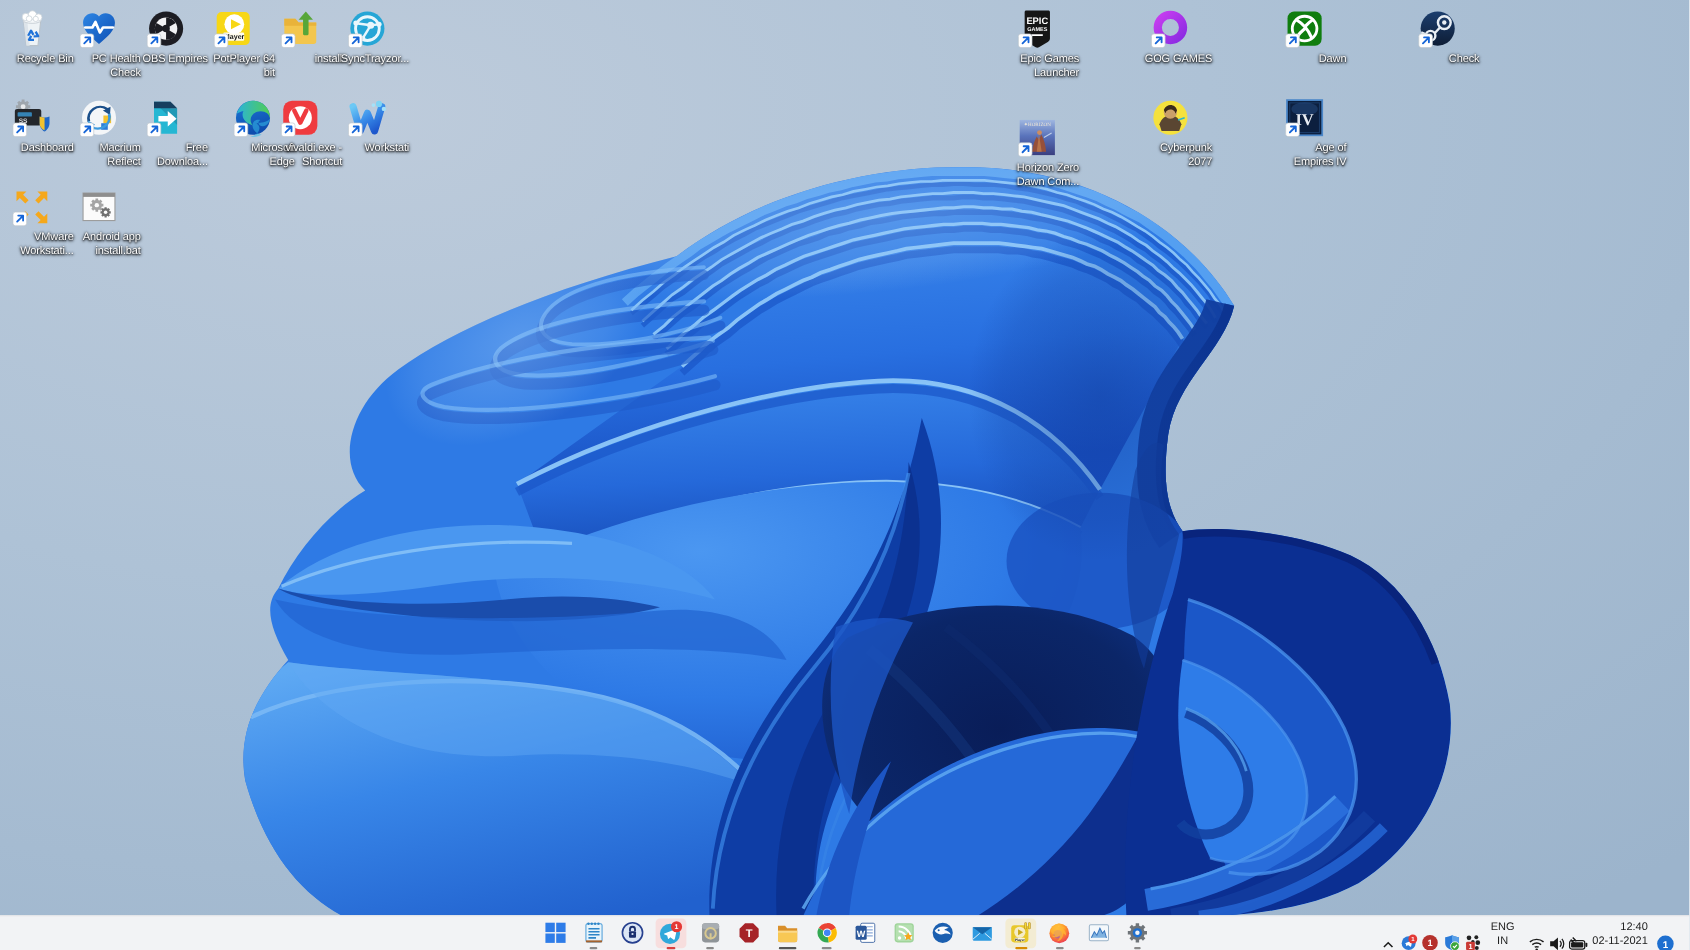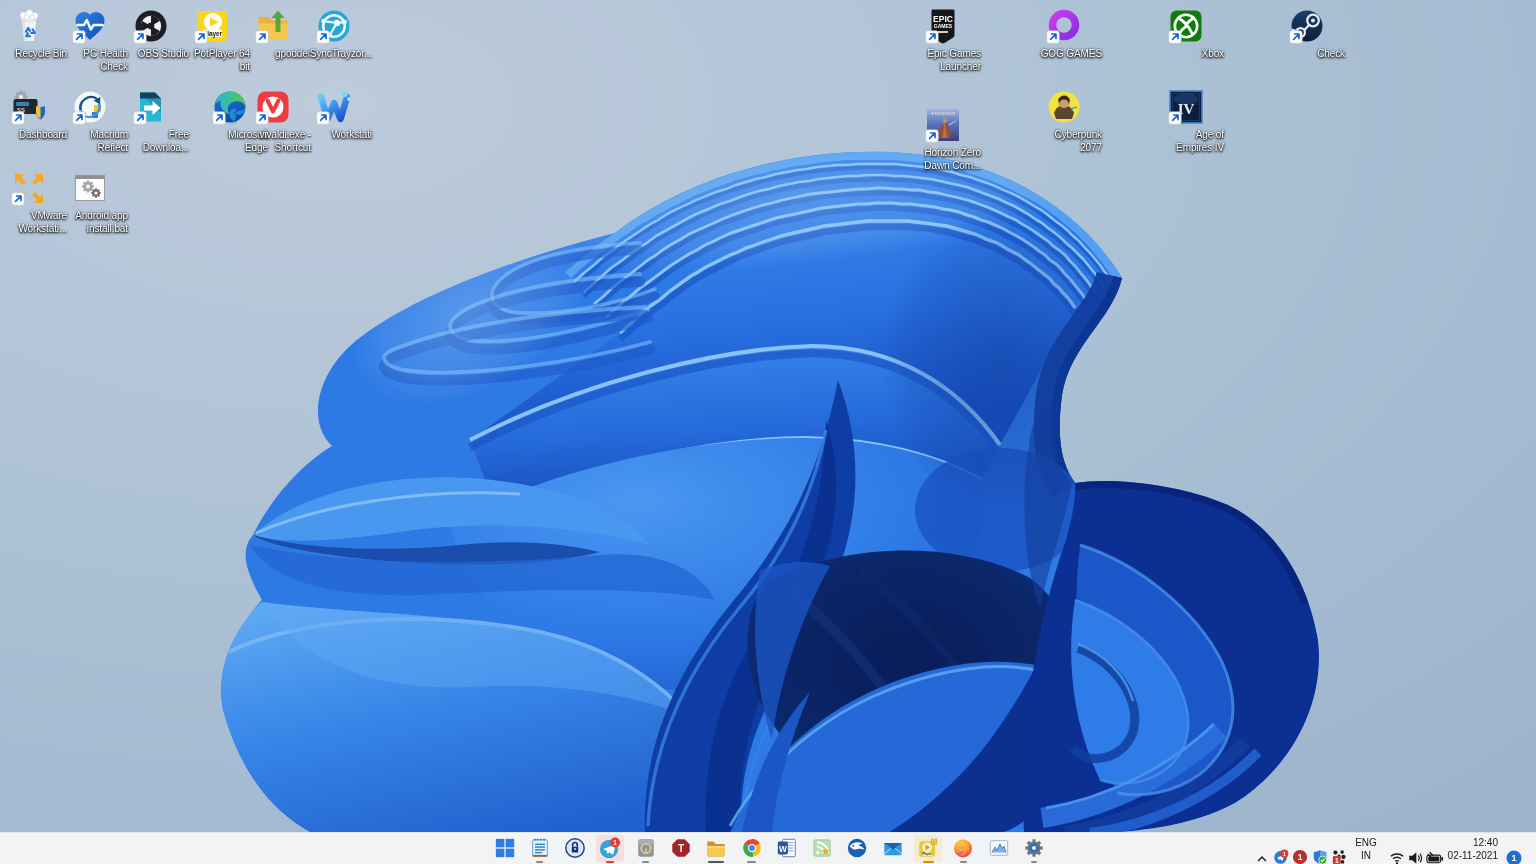--- a/index.html
+++ b/index.html
@@ -247,21 +247,21 @@
           <path d="M18 18 L18 7.8 A10.2 10.2 0 0 1 26.8 13 Z"></path>
           <path d="M18 18 L18 7.8 A10.2 10.2 0 0 1 26.8 13 Z" transform="rotate(120 18 18)"></path>
           <path d="M18 18 L18 7.8 A10.2 10.2 0 0 1 26.8 13 Z" transform="rotate(240 18 18)"></path>
           <circle cx="18" cy="18" r="3.4"></circle>
         </g>
         <g>
           <rect x="0.8" y="22.8" width="12.4" height="12.4" rx="2.2" fill="#fff" stroke="#bfc6cc" stroke-width="0.6"></rect>
           <path d="M4.6 31.4 L9.8 26.2 M5.6 26.0 h4.4 v4.4" stroke="#1565d8" stroke-width="1.7" fill="none" stroke-linecap="round" stroke-linejoin="round"></path>
         </g>
       </svg>
-      <div class="cap">OBS Studio</div>
+      <div class="cap">OBS Empires</div>
     </div>
 <div class="ic" style="left:174px;top:8px">
       <svg class="main" width="36" height="36" viewBox="0 0 36 36">
         <rect x="3" y="3" width="30" height="30" rx="4.5" fill="#f7d716"></rect>
         <circle cx="19" cy="14" r="9" fill="#fff"></circle>
         <path d="M16 9.5 L25 14 L16 18.5 Z" fill="#f7d716"></path>
         <rect x="9" y="21.5" width="19" height="7.5" rx="1.2" fill="#fff" opacity="0.92"></rect>
         <text x="18.5" y="27.6" font-size="6.4" font-weight="bold" text-anchor="middle" fill="#111" font-family="Liberation Sans,sans-serif">Player</text>
         <g>
           <rect x="0.8" y="22.8" width="12.4" height="12.4" rx="2.2" fill="#fff" stroke="#bfc6cc" stroke-width="0.6"></rect>
@@ -274,21 +274,21 @@
       <svg class="main" width="36" height="36" viewBox="0 0 36 36">
         <path d="M3.5 9 h10 l3 3.5 h16 v17 a2.5 2.5 0 0 1 -2.5 2.5 h-24 a2.5 2.5 0 0 1 -2.5 -2.5 Z" fill="#f3c64e"></path>
         <path d="M3.5 9 h10 l3 3.5 h16 v3 h-29 Z" fill="#e9b33a"></path>
         <rect x="20.5" y="8" width="5" height="16" rx="1" fill="#57a639"></rect>
         <path d="M16.5 10 L23 2.5 L29.5 10 Z" fill="#57a639"></path>
         <g>
           <rect x="0.8" y="22.8" width="12.4" height="12.4" rx="2.2" fill="#fff" stroke="#bfc6cc" stroke-width="0.6"></rect>
           <path d="M4.6 31.4 L9.8 26.2 M5.6 26.0 h4.4 v4.4" stroke="#1565d8" stroke-width="1.7" fill="none" stroke-linecap="round" stroke-linejoin="round"></path>
         </g>
       </svg>
-      <div class="cap">gpodder</div>
+      <div class="cap">install</div>
     </div>
 <div class="ic" style="left:296px;top:8px">
       <svg class="main" width="36" height="36" viewBox="0 0 36 36">
         <circle cx="18" cy="18" r="15.5" fill="#26a6d6"></circle>
         <circle cx="18" cy="18" r="10.8" fill="none" stroke="#e9f7fc" stroke-width="2.6"></circle>
         <g stroke="#e9f7fc" stroke-width="2.2">
           <line x1="21" y1="15" x2="28.3" y2="14.2"></line>
           <line x1="21" y1="15" x2="14" y2="26.5"></line>
           <line x1="21" y1="15" x2="7.8" y2="13.2"></line>
         </g>
@@ -488,21 +488,21 @@
 <div class="ic" style="left:1148px;top:8px">
       <svg class="main" width="36" height="36" viewBox="0 0 36 36">
         <rect x="2.5" y="2.5" width="31" height="31" rx="6" fill="#0f7d0e"></rect>
         <circle cx="18" cy="18" r="11.2" fill="none" stroke="#fff" stroke-width="2.6"></circle>
         <path d="M10.5 10 c5 3 10.5 8.5 13.5 15.5 M25.5 10 c-2 1.2 -4.2 3 -6.3 5.3 M10.8 26 c2 -3 4.5 -5.6 7 -7.6" fill="none" stroke="#fff" stroke-width="2.8" stroke-linecap="round"></path>
         <g>
           <rect x="0.8" y="22.8" width="12.4" height="12.4" rx="2.2" fill="#fff" stroke="#bfc6cc" stroke-width="0.6"></rect>
           <path d="M4.6 31.4 L9.8 26.2 M5.6 26.0 h4.4 v4.4" stroke="#1565d8" stroke-width="1.7" fill="none" stroke-linecap="round" stroke-linejoin="round"></path>
         </g>
       </svg>
-      <div class="cap">Xbox</div>
+      <div class="cap">Dawn</div>
     </div>
 <div class="ic" style="left:1269px;top:8px">
       <svg class="main" width="36" height="36" viewBox="0 0 36 36">
         <defs>
           <linearGradient id="stg" x1="0" y1="0" x2="0" y2="1">
             <stop offset="0" stop-color="#1c3e6e"></stop>
             <stop offset="1" stop-color="#0e1d35"></stop>
           </linearGradient>
         </defs>
         <circle cx="18" cy="18" r="15.5" fill="url(#stg)"></circle>

